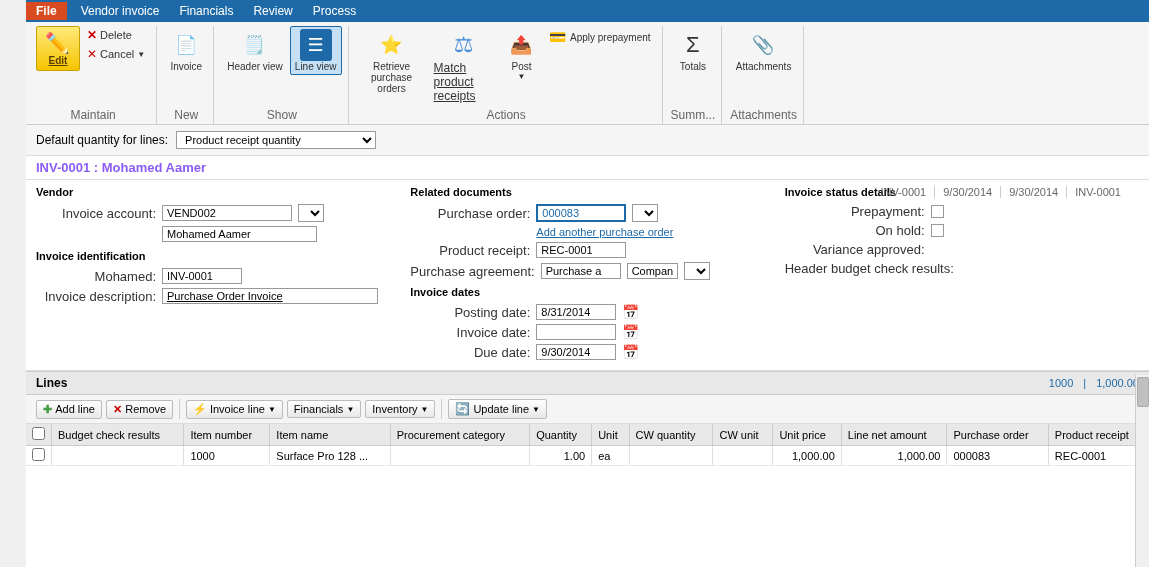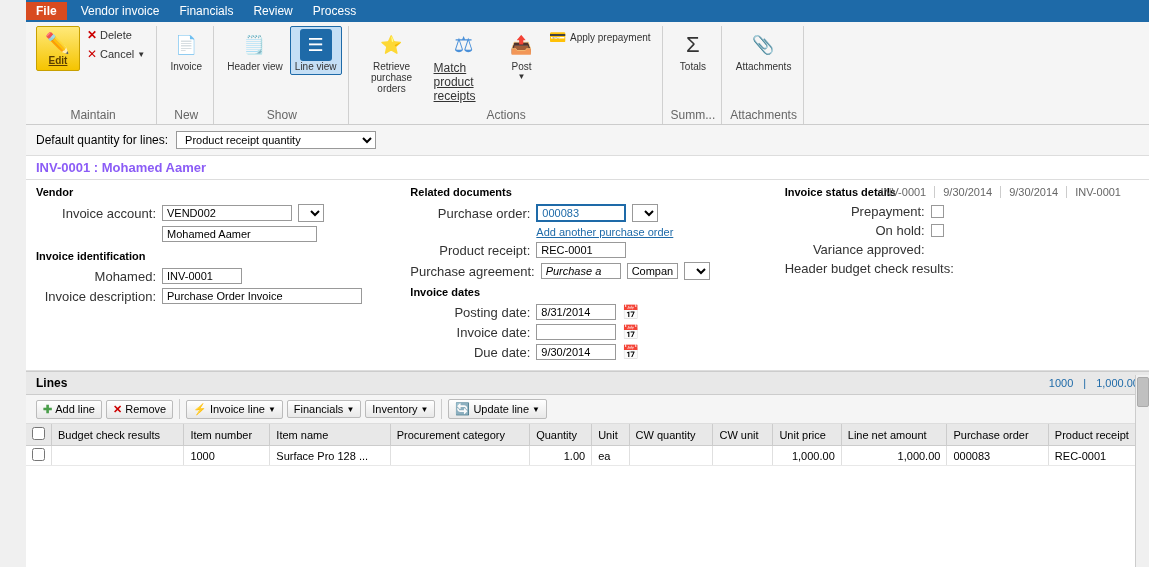--- a/index.html
+++ b/index.html
@@ -221,40 +221,40 @@
             <input class="form-input" type="text" style="width: 155px;" value="Mohamed Aamer">
           </div>
           <div style="margin-top:8px;">
             <div class="header-col-title">Invoice identification</div>
             <div class="form-row">
               <span class="form-label">Mohamed:</span>
               <input class="form-input" type="text" style="width: 80px;" value="INV-0001">
             </div>
             <div class="form-row">
               <span class="form-label">Invoice description:</span>
-              <input class="form-input" type="text" style="width: 200px;" value="Purchase Order Invoice">
+              <input class="form-input" type="text" style="width: 216px; text-decoration: underline;" value="Purchase Order Invoice">
             </div>
           </div>
         </div>
 
         <div class="header-col">
           <div class="header-col-title">Related documents</div>
           <div class="form-row">
             <span class="form-label">Purchase order:</span>
             <input class="form-input-blue" type="text" style="width: 90px;" value="000083">
             <select class="form-select"><option></option></select>
           </div>
           <div class="link-text">Add another purchase order</div>
           <div class="form-row" style="margin-top:4px;">
             <span class="form-label">Product receipt:</span>
             <input class="form-input" type="text" style="width: 90px;" value="REC-0001">
           </div>
           <div class="form-row">
             <span class="form-label">Purchase agreement:</span>
-            <input class="form-input" type="text" style="width: 80px; font-style: italic;" value="Purchase a">
+            <input class="form-input" type="text" style="width: 80px;" value="Purchase a">
             <input class="form-input" type="text" style="width: 51px;" value="Company">
             <select class="form-select"><option></option></select>
           </div>
 
           <div style="margin-top:6px;">
             <div class="header-col-title">Invoice dates</div>
             <div class="form-row">
               <span class="form-label">Posting date:</span>
               <input class="form-input" type="text" style="width: 80px;" value="8/31/2014">
               <span style="cursor:pointer; font-size:14px;">📅</span>

